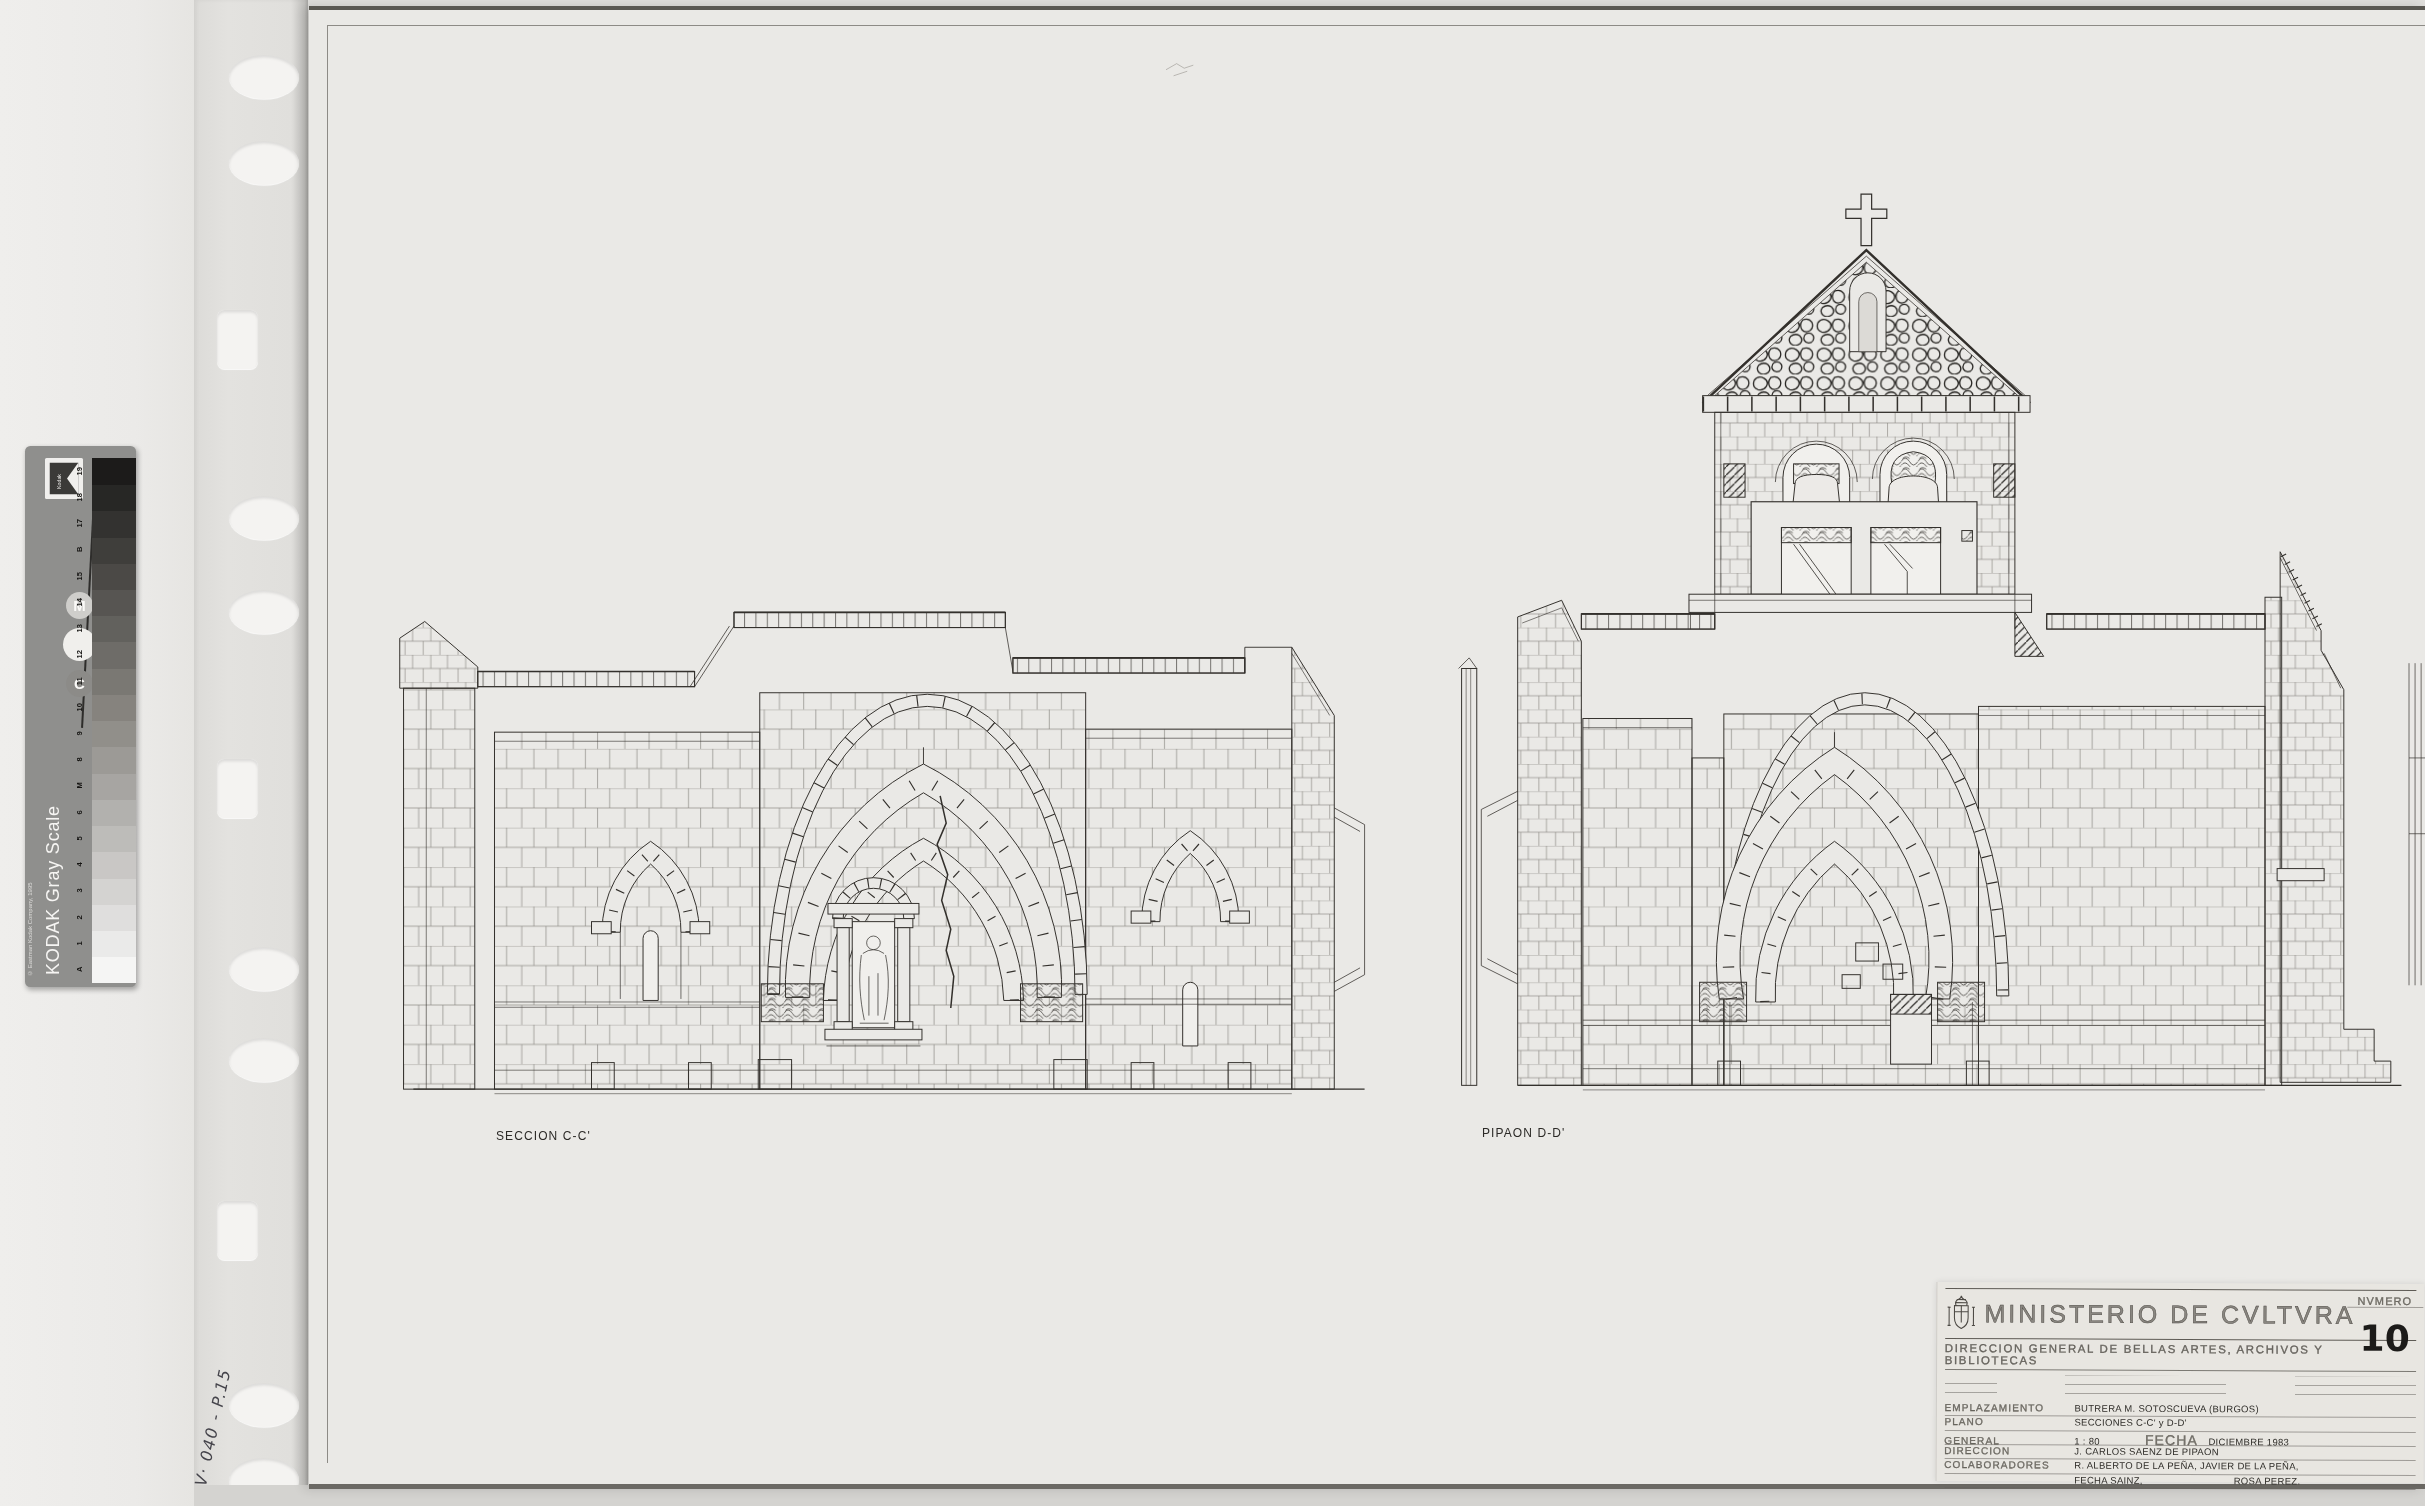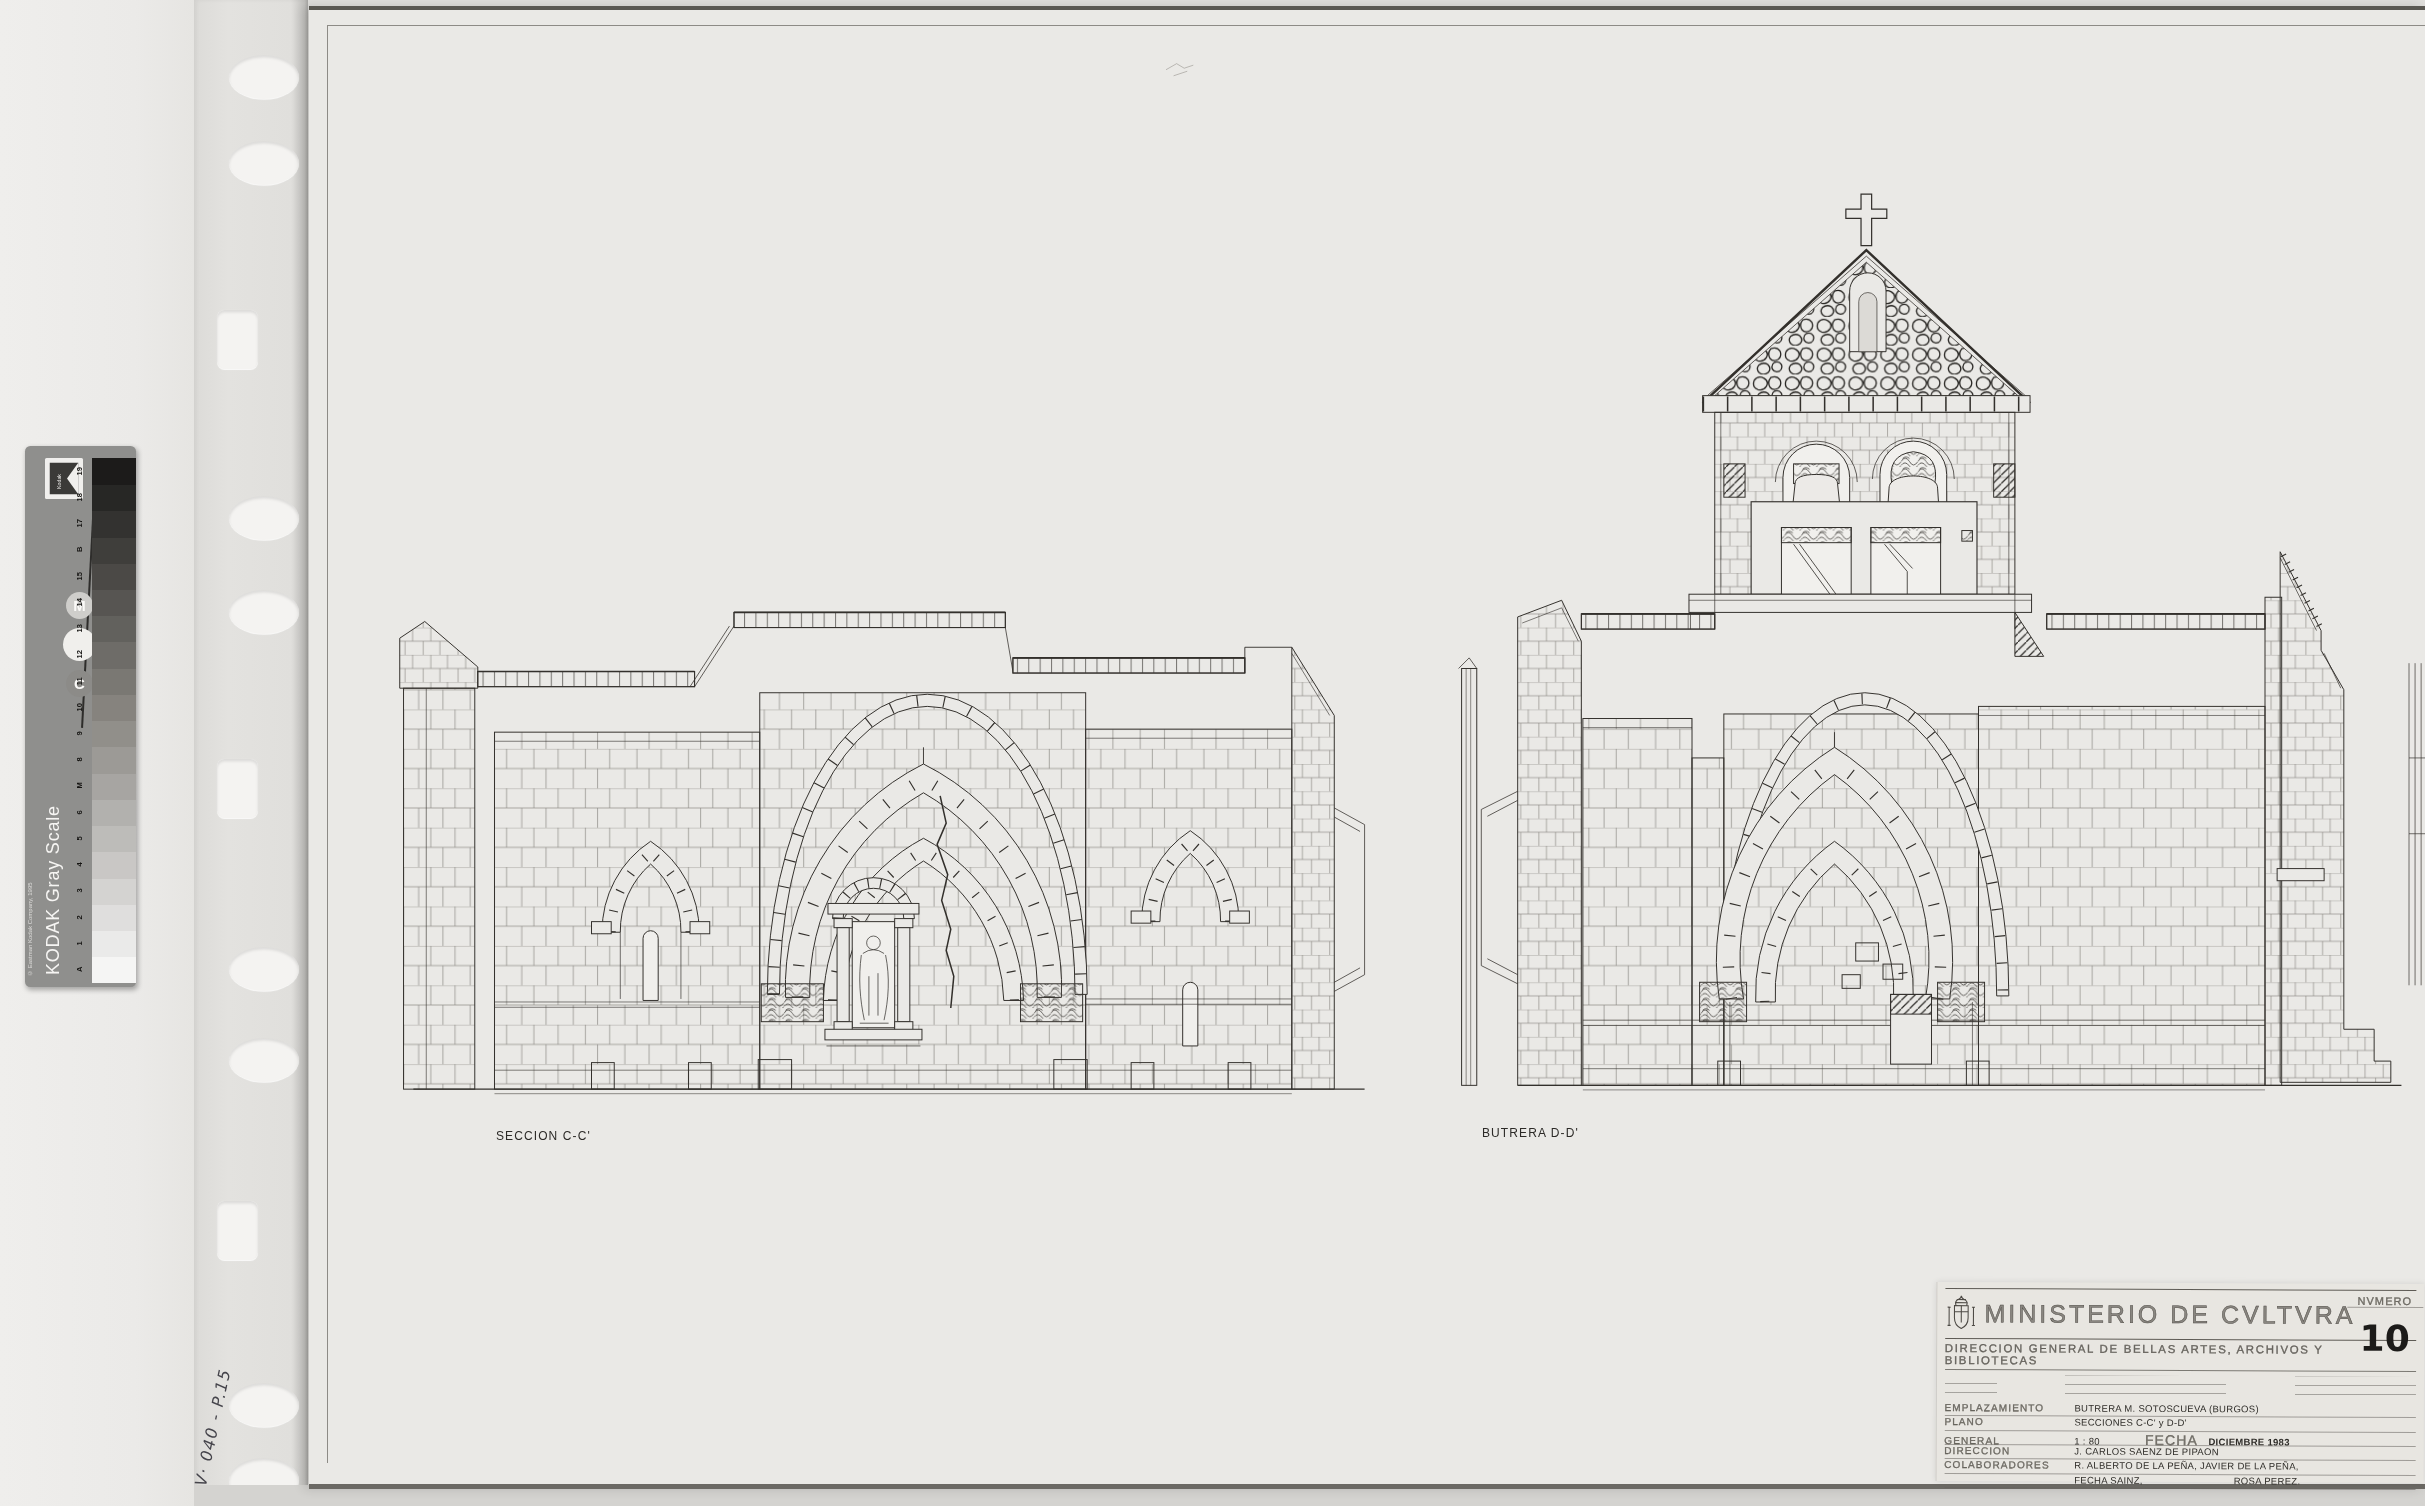--- a/index.html
+++ b/index.html
@@ -357,21 +357,21 @@
       <path d="M2228,792 H2680" stroke-width="0.8"></path>
       <polygon points="2658,808 2696,866 2658,866" fill="url(#hatch)"></polygon>
       <path d="M2262,784 V830 M2658,784 V830 M2230,808 V830" stroke-width="0.9"></path>
     </g>
   </g>
 
   <path d="M1538,92 l14,-8 l10,6 l12,-4 M1548,100 l18,-6" stroke="rgba(125,122,114,.5)" stroke-width="1.2" fill="none"></path>
 </svg>
 
 <div class="seclabel" style="left:496px;top:1129px;">SECCION C-C'</div>
-<div class="seclabel" style="left:1482px;top:1126px;">BUTRERA D-D'</div>
+<div class="seclabel" style="left:1482px;top:1126px;">PIPAON D-D'</div>
 
 <div class="kodak" id="kodak">
   <div class="kodak-logo">
     <svg width="30" height="33" viewBox="0 0 40 44">
       <rect x="1" y="1" width="38" height="42" fill="#3b3a38"></rect>
       <path d="M39,1 L24,22 L39,43 Z" fill="#f0efed"></path>
       <text x="16" y="26" font-size="7" fill="#f0efed" transform="rotate(-90 16 26)" text-anchor="middle" font-family="Liberation Sans, sans-serif" id="kodak-logo-text">Kodak</text>
     </svg>
   </div>
   <div class="kodak-rule"></div>
@@ -446,21 +446,21 @@
         <span class="tb-val">BUTRERA   M. SOTOSCUEVA   (BURGOS)</span>
       </div>
       <div class="tb-row">
         <span class="tb-label">PLANO</span>
         <span class="tb-val">SECCIONES C-C' y D-D'</span>
       </div>
       <div class="tb-row">
         <span class="tb-label">GENERAL</span>
         <span class="tb-val">1 : 80</span>
         <span class="tb-label2">FECHA</span>
-        <span class="tb-val" style="margin-left: 0px; font-weight: bold;">DICIEMBRE 1983</span>
+        <span class="tb-val" style="margin-left: 0px;">DICIEMBRE 1983</span>
       </div>
       <div class="tb-row">
         <span class="tb-label">DIRECCION</span>
         <span class="tb-val">J. CARLOS SAENZ DE PIPAON</span>
       </div>
       <div class="tb-row">
         <span class="tb-label">COLABORADORES</span>
         <span class="tb-val">R. ALBERTO DE LA PEÑA,    JAVIER DE LA PEÑA,</span>
       </div>
       <div class="tb-row">

